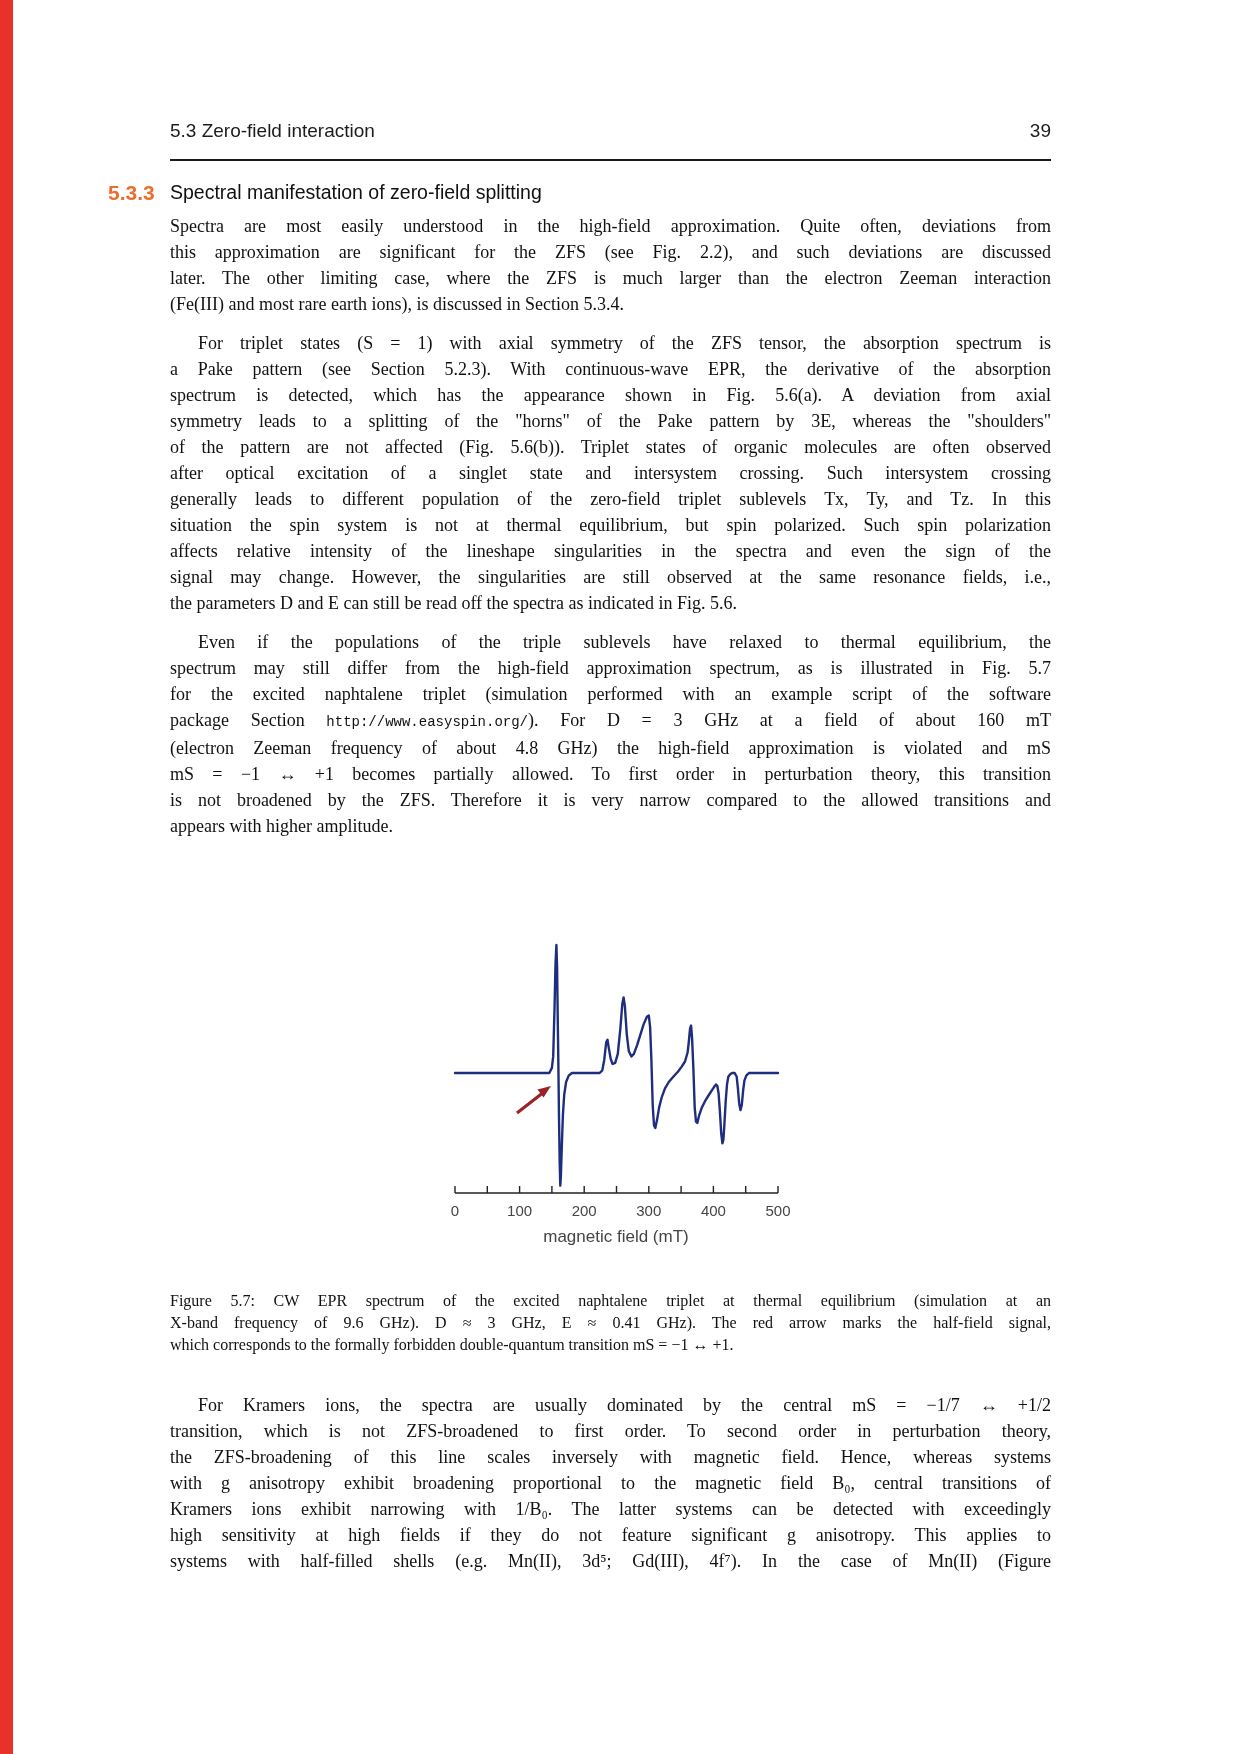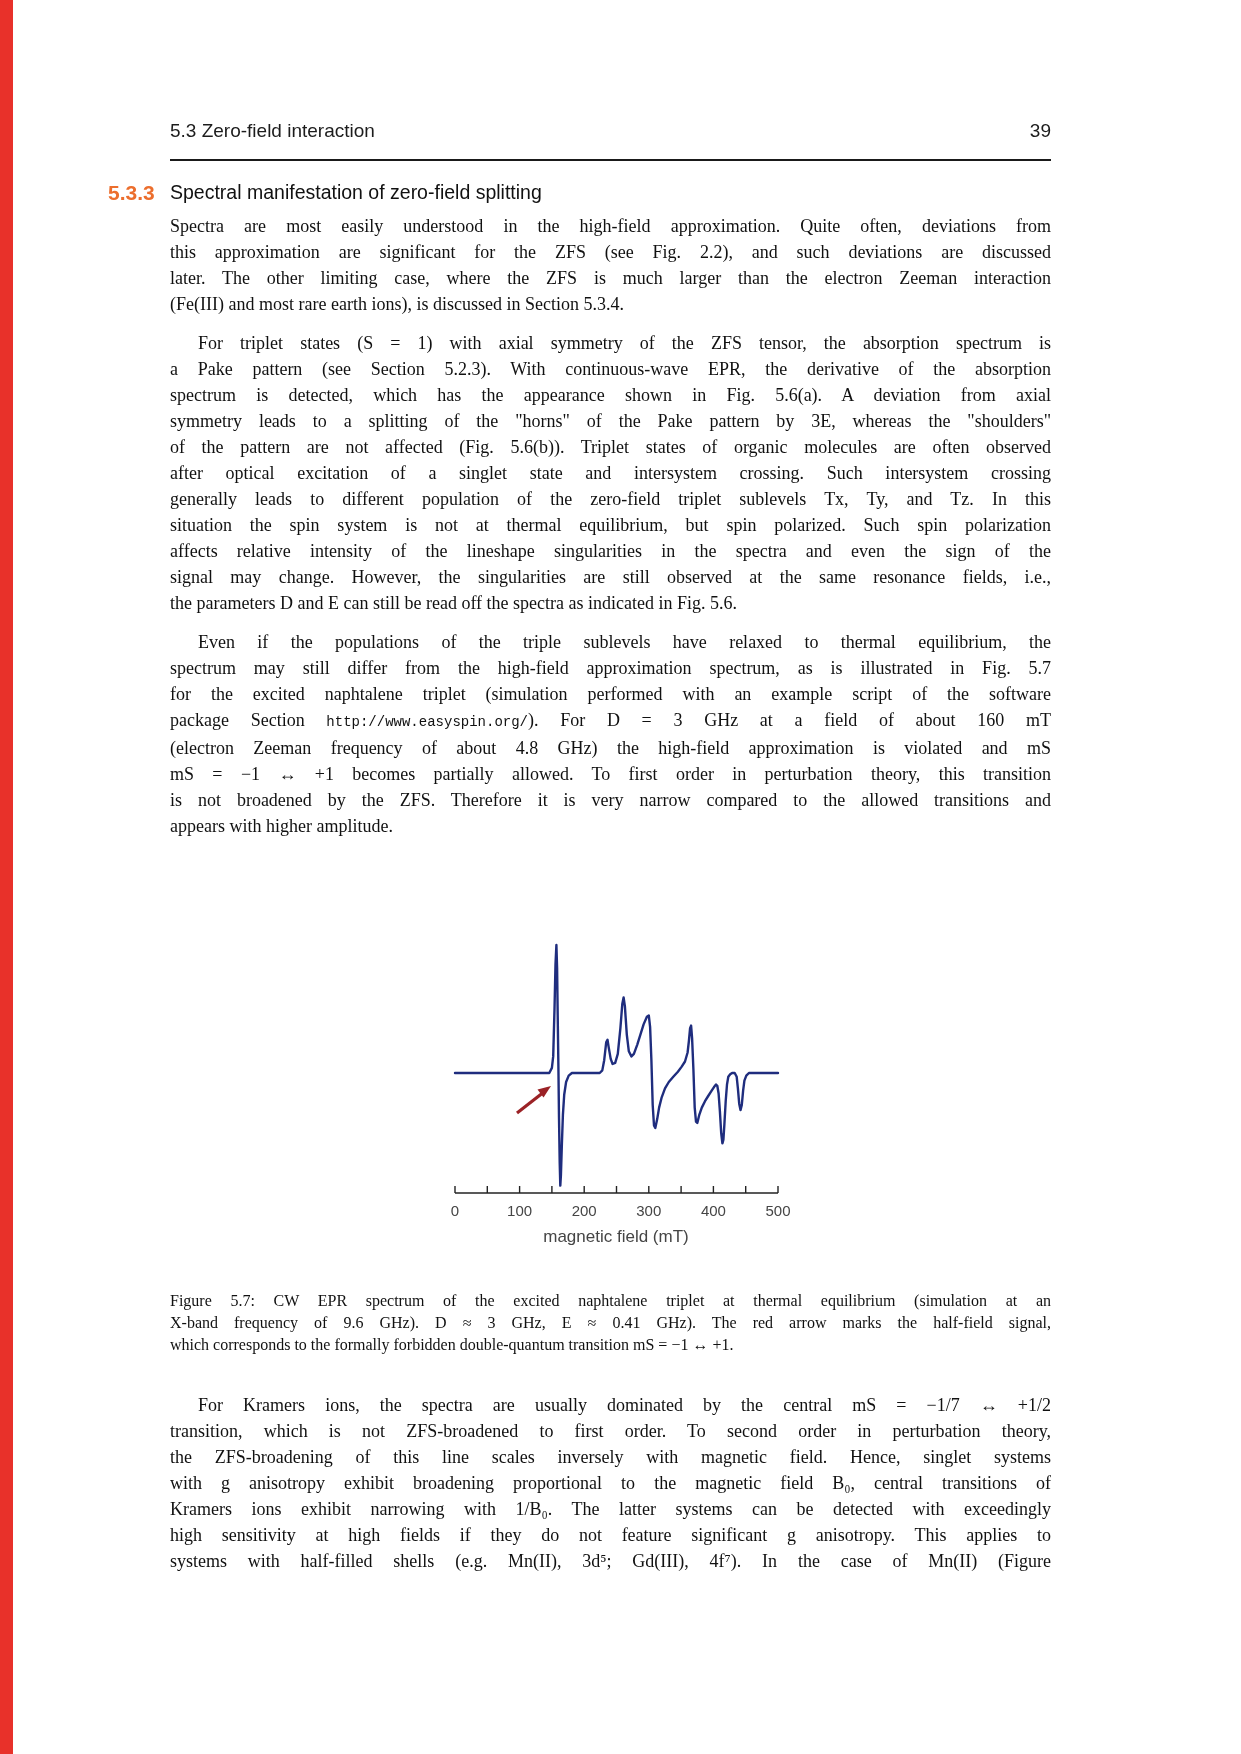--- a/index.html
+++ b/index.html
@@ -108,20 +108,20 @@
 
   <div class="textblock caption" style="top:1290px">
     <div class="jline">Figure 5.7: CW EPR spectrum of the excited naphtalene triplet at thermal equilibrium (simulation at an</div>
     <div class="jline">X-band frequency of 9.6 GHz).  D ≈ 3 GHz, E ≈ 0.41 GHz).  The red arrow marks the half-field signal,</div>
     <div class="lline">which corresponds to the formally forbidden double-quantum transition mS = −1 ↔ +1.</div>
   </div>
 
   <div class="textblock" style="top:1392px">
     <div class="jline indent">For Kramers ions, the spectra are usually dominated by the central mS = −1/7 ↔ +1/2</div>
     <div class="jline">transition, which is not ZFS-broadened to first order.  To second order in perturbation theory,</div>
-    <div class="jline">the ZFS-broadening of this line scales inversely with magnetic field.  Hence, singlet systems</div>
+    <div class="jline">the ZFS-broadening of this line scales inversely with magnetic field.  Hence, whereas systems</div>
     <div class="jline">with g anisotropy exhibit broadening proportional to the magnetic field B₀, central transitions of</div>
     <div class="jline">Kramers ions exhibit narrowing with 1/B₀.  The latter systems can be detected with exceedingly</div>
     <div class="jline">high sensitivity at high fields if they do not feature significant g anisotropy.  This applies to</div>
     <div class="jline">systems with half-filled shells (e.g.  Mn(II), 3d⁵; Gd(III), 4f⁷).  In the case of Mn(II) (Figure</div>
   </div>
 
 </div>
 
 </body></html>

